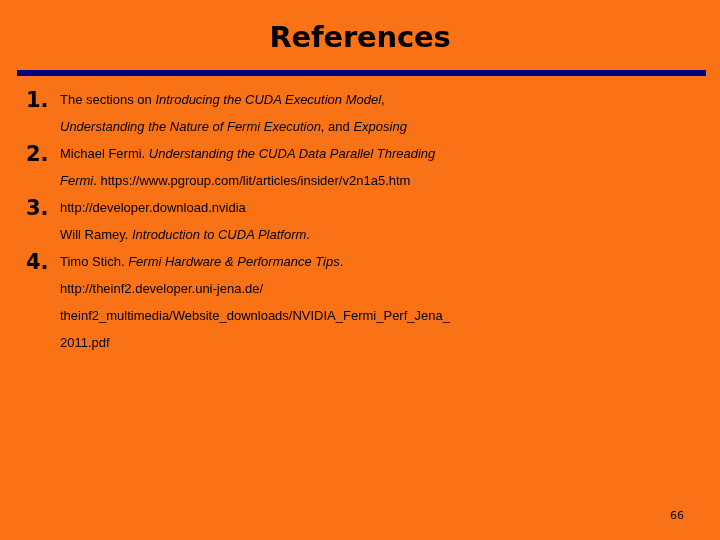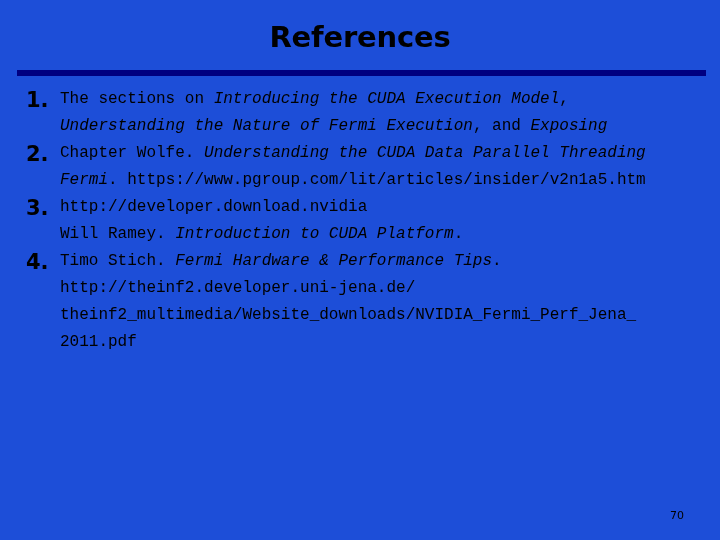--- a/index.html
+++ b/index.html
@@ -10,21 +10,21 @@
     width: 720px;
     height: 540px;
     background: #ffffff;
     font-family: "DejaVu Sans", sans-serif;
     overflow: hidden;
     position: relative;
   }
   .slide {
     position: absolute;
     inset: 0;
-    background: #1d4ed8;
+    background: #f97316;
   }
 
   
   .slide-title {
     position: absolute;
     left: 0;
     top: 20px;
     width: 720px;
     text-align: center;
     font-family: "DejaVu Sans", sans-serif;
@@ -62,22 +62,22 @@
     text-align: left;
     font-family: "DejaVu Sans", sans-serif;
     font-size: 21px;
     font-weight: bold;
     line-height: 27px;
     color: #000000;
     padding-top: 1px;
   }
   .ref-body {
     flex: 1 1 auto;
-    font-family: Liberation Mono, monospace;
-    font-size: 16px;
+    font-family: Liberation Sans, sans-serif;
+    font-size: 13px;
     line-height: 27px;
     color: #000000;
   }
   .ref-line {
     white-space: nowrap;
   }
   .it {
     font-style: italic;
   }
 
@@ -104,21 +104,21 @@
       <div class="ref-item">
         <div class="ref-num">1.</div>
         <div class="ref-body">
           <div class="ref-line"><span>The sections on </span><span class="it">Introducing the CUDA Execution Model</span><span>,</span></div>
           <div class="ref-line"><span class="it">Understanding the Nature of Fermi Execution</span><span>, and </span><span class="it">Exposing</span></div>
         </div>
       </div>
       <div class="ref-item">
         <div class="ref-num">2.</div>
         <div class="ref-body">
-          <div class="ref-line"><span>Chapter Wolfe. </span><span class="it">Understanding the CUDA Data Parallel Threading</span></div>
+          <div class="ref-line"><span>Michael Fermi. </span><span class="it">Understanding the CUDA Data Parallel Threading</span></div>
           <div class="ref-line"><span class="it">Fermi</span><span>. https://www.pgroup.com/lit/articles/insider/v2n1a5.htm</span></div>
         </div>
       </div>
       <div class="ref-item">
         <div class="ref-num">3.</div>
         <div class="ref-body">
           <div class="ref-line"><span>http://developer.download.nvidia</span></div>
           <div class="ref-line"><span>Will Ramey. </span><span class="it">Introduction to CUDA Platform</span><span>.</span></div>
         </div>
       </div>
@@ -126,15 +126,15 @@
         <div class="ref-num">4.</div>
         <div class="ref-body">
           <div class="ref-line"><span>Timo Stich. </span><span class="it">Fermi Hardware &amp; Performance Tips</span><span>.</span></div>
           <div class="ref-line"><span>http://theinf2.developer.uni-jena.de/</span></div>
           <div class="ref-line"><span>theinf2_multimedia/Website_downloads/NVIDIA_Fermi_Perf_Jena_</span></div>
           <div class="ref-line"><span>2011.pdf</span></div>
         </div>
       </div>
     </div>
 
-  <div class="page-number">70</div>
+  <div class="page-number">66</div>
 
 </div>
 
 </body></html>

